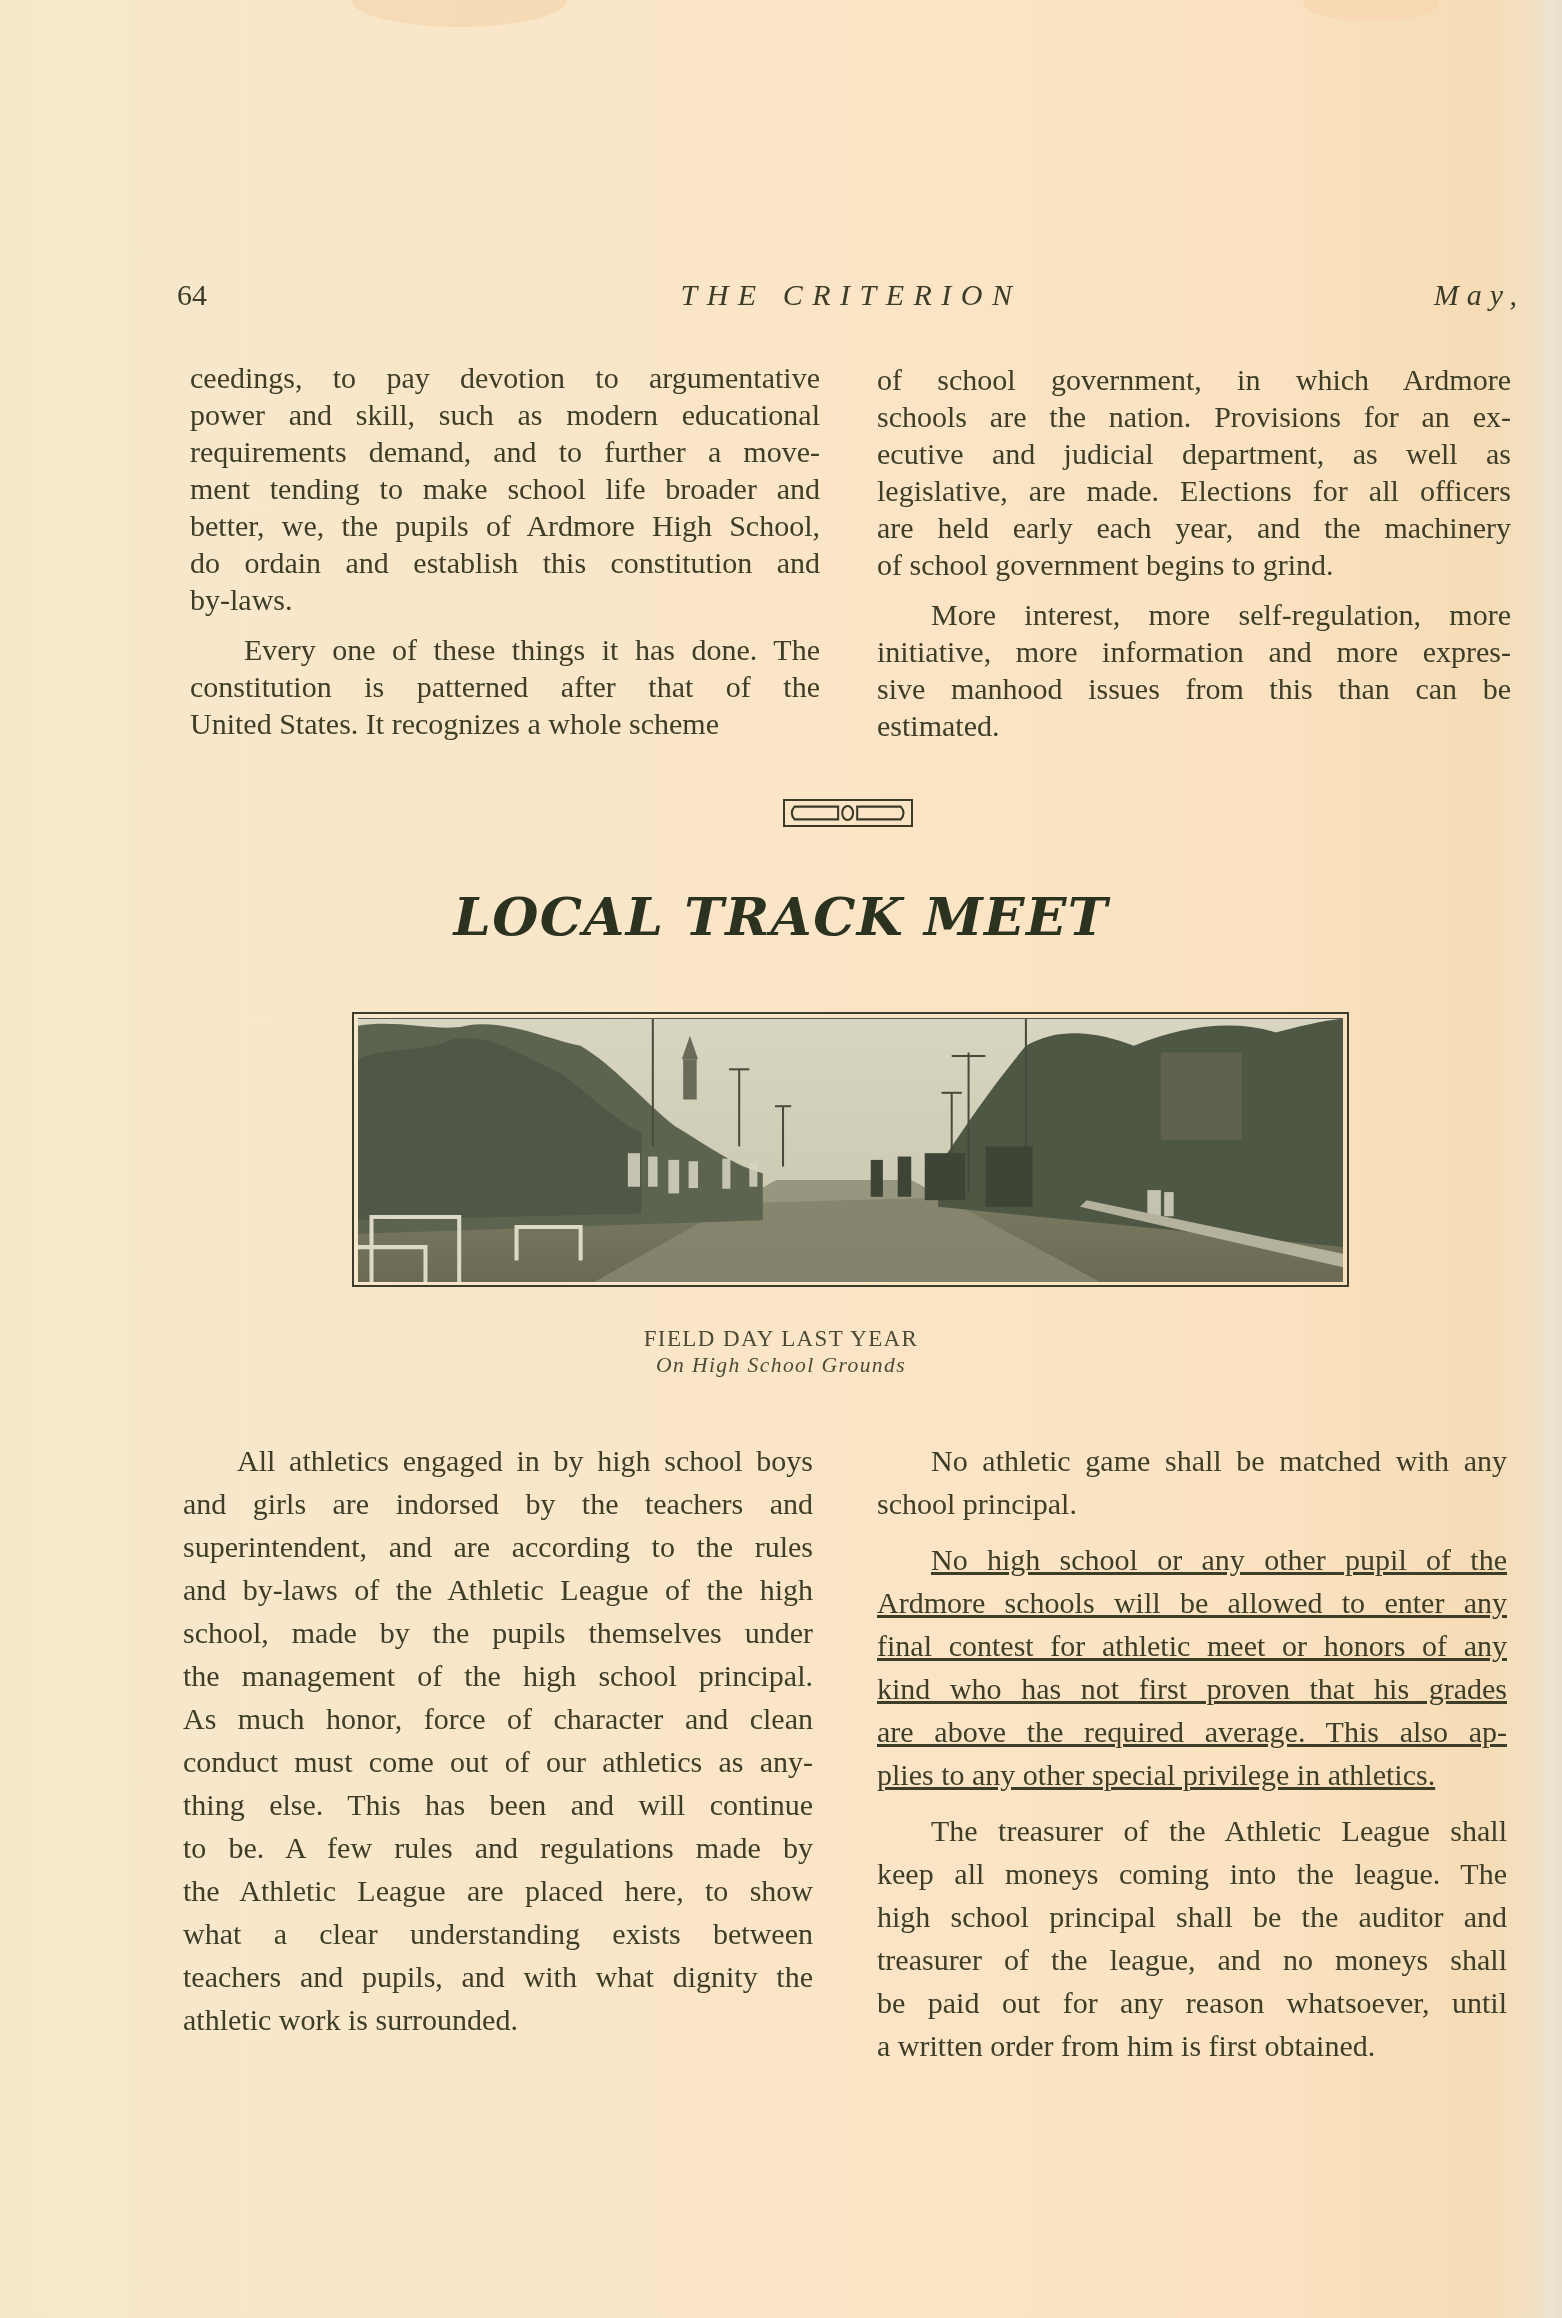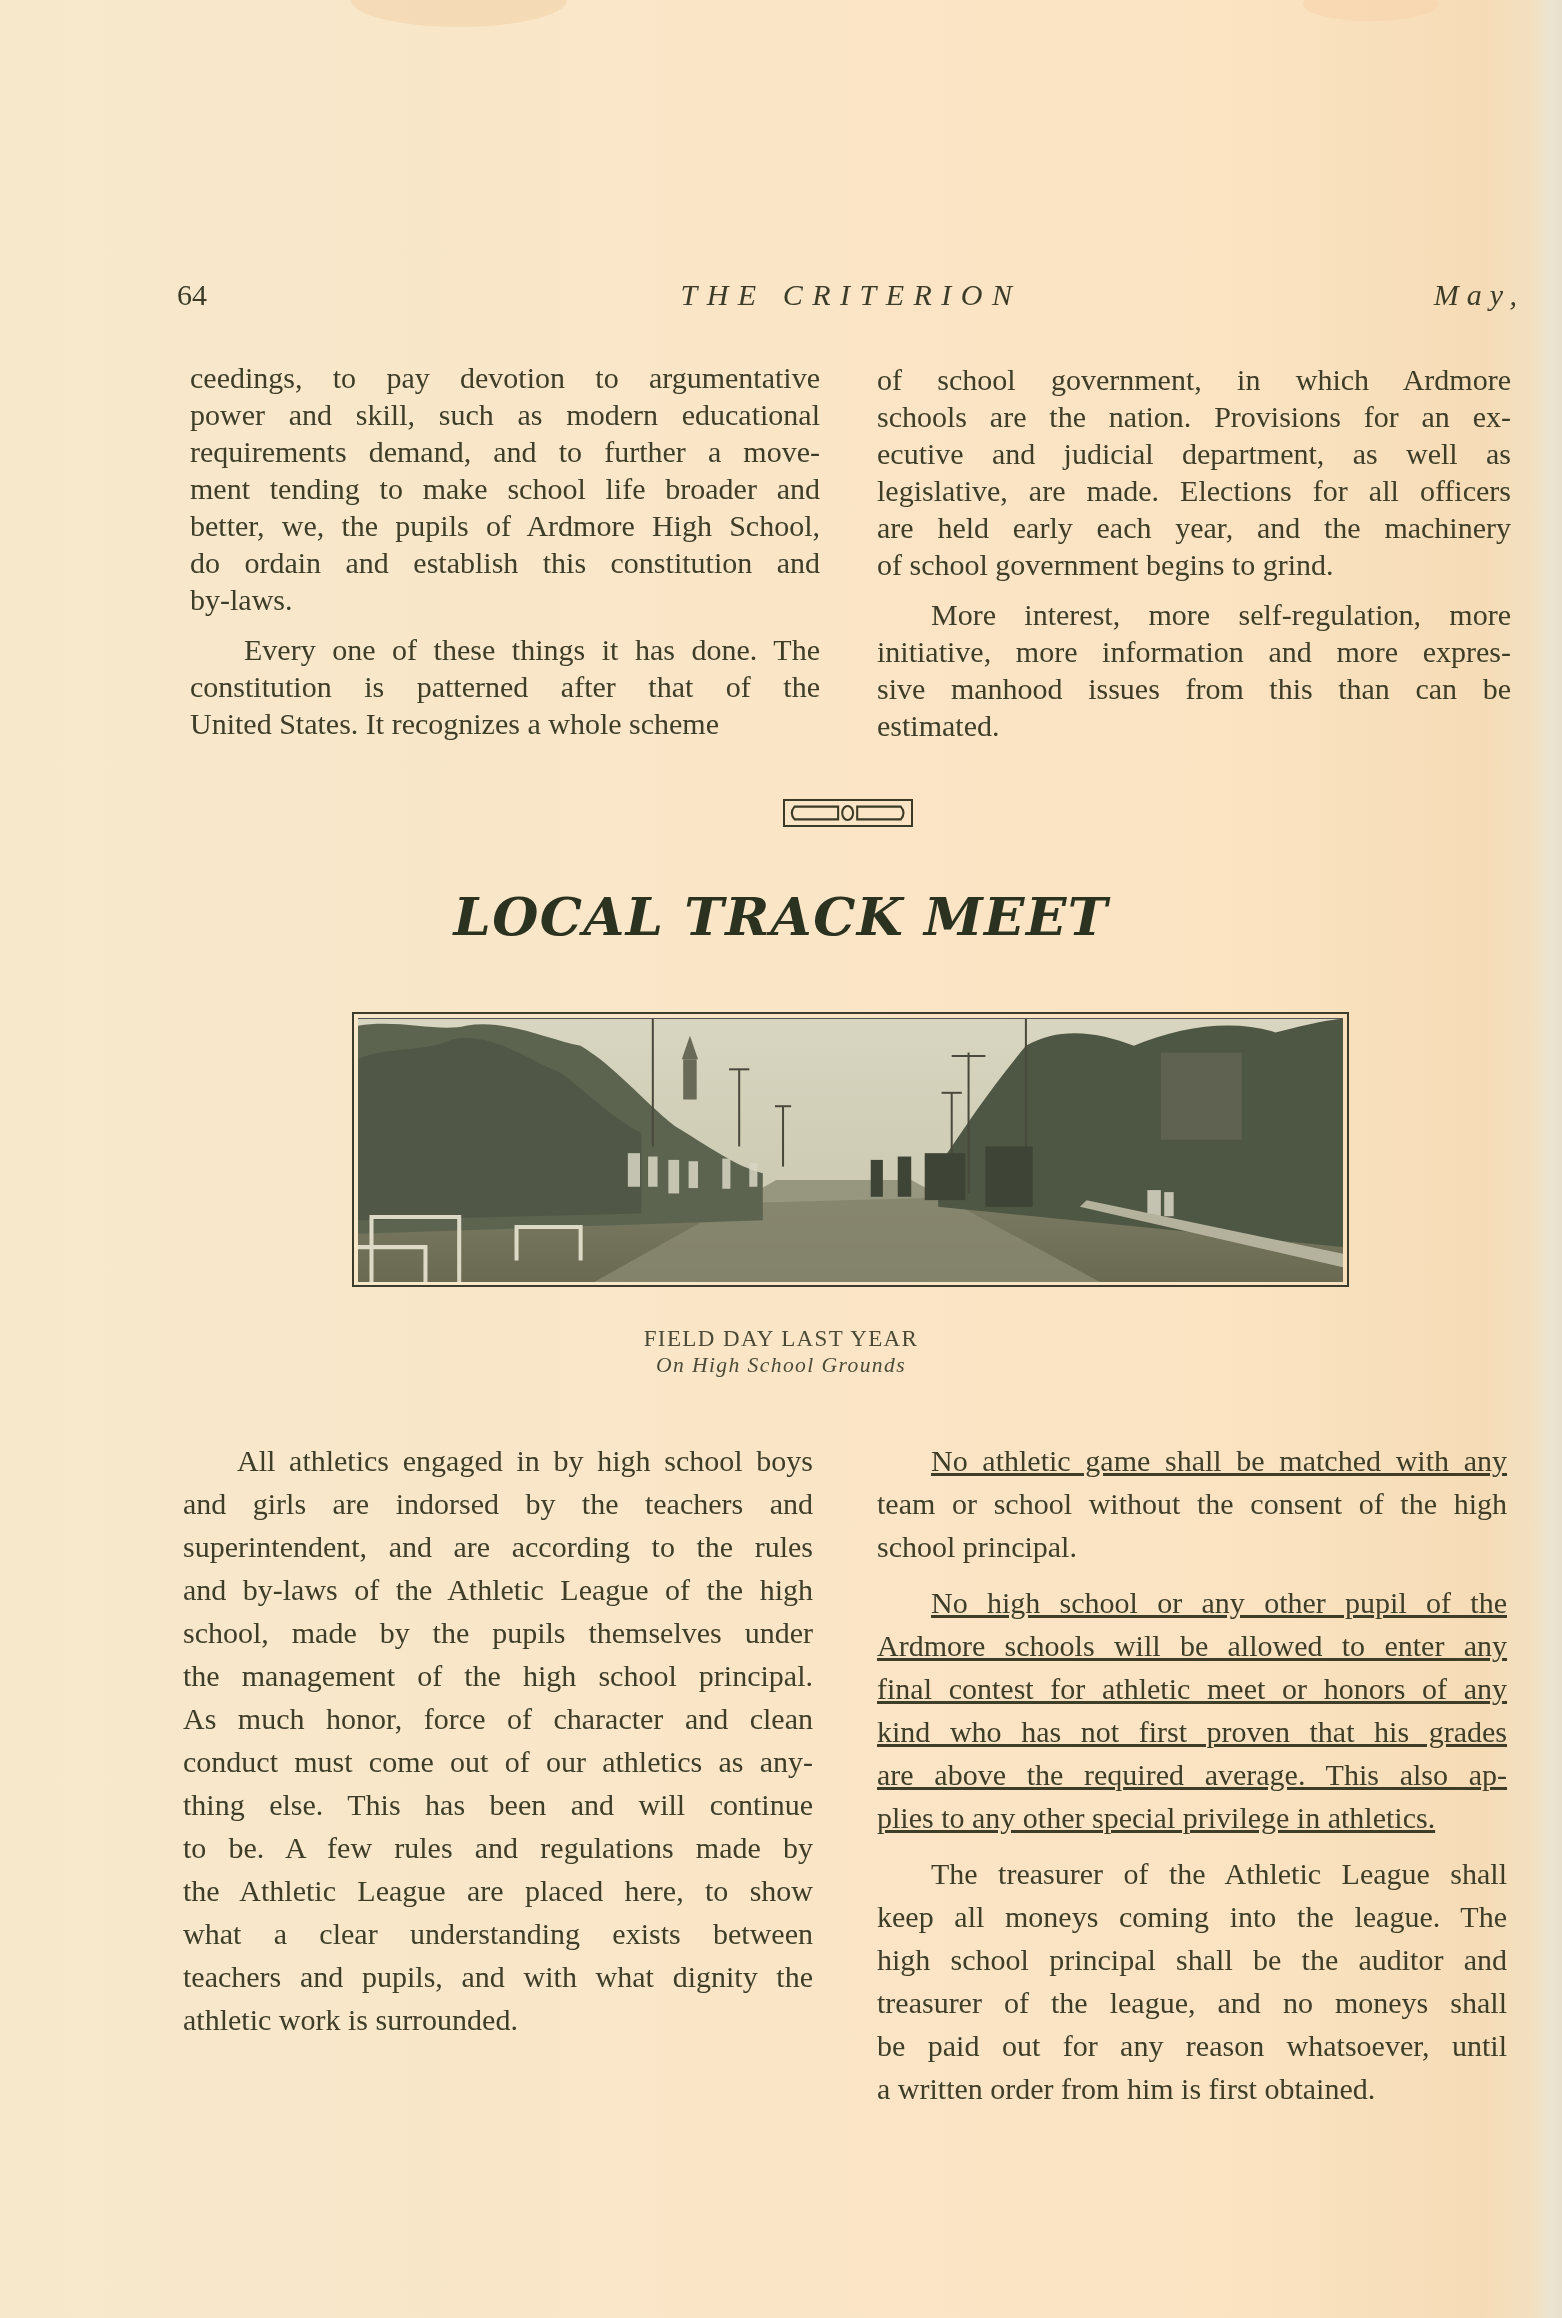--- a/index.html
+++ b/index.html
@@ -207,22 +207,21 @@
       <span class="line">thing else. This has been and will continue</span>
       <span class="line">to be. A few rules and regulations made by</span>
       <span class="line">the Athletic League are placed here, to show</span>
       <span class="line">what a clear understanding exists between</span>
       <span class="line">teachers and pupils, and with what dignity the</span>
       <span class="line last">athletic work is surrounded.</span>
     </p>
   </div>
 <div class="col col-br">
     <p style="text-indent: 0px;">
-      <span class="line" style="padding-left: 54px; text-decoration: underline;">No athletic game shall be matched with any</span>
-      <span class="line">team or school without the consent of the high</span>
+      <span class="line" style="padding-left: 54px;">No athletic game shall be matched with any</span>
       <span class="line last">school principal.</span>
     </p>
     <p style="text-indent: 0px; text-decoration: underline;">
       <span class="line" style="padding-left: 54px;">No high school or any other pupil of the</span>
       <span class="line">Ardmore schools will be allowed to enter any</span>
       <span class="line">final contest for athletic meet or honors of any</span>
       <span class="line">kind who has not first proven that his grades</span>
       <span class="line">are above the required average. This also ap-</span>
       <span class="line last">plies to any other special privilege in athletics.</span>
     </p>

